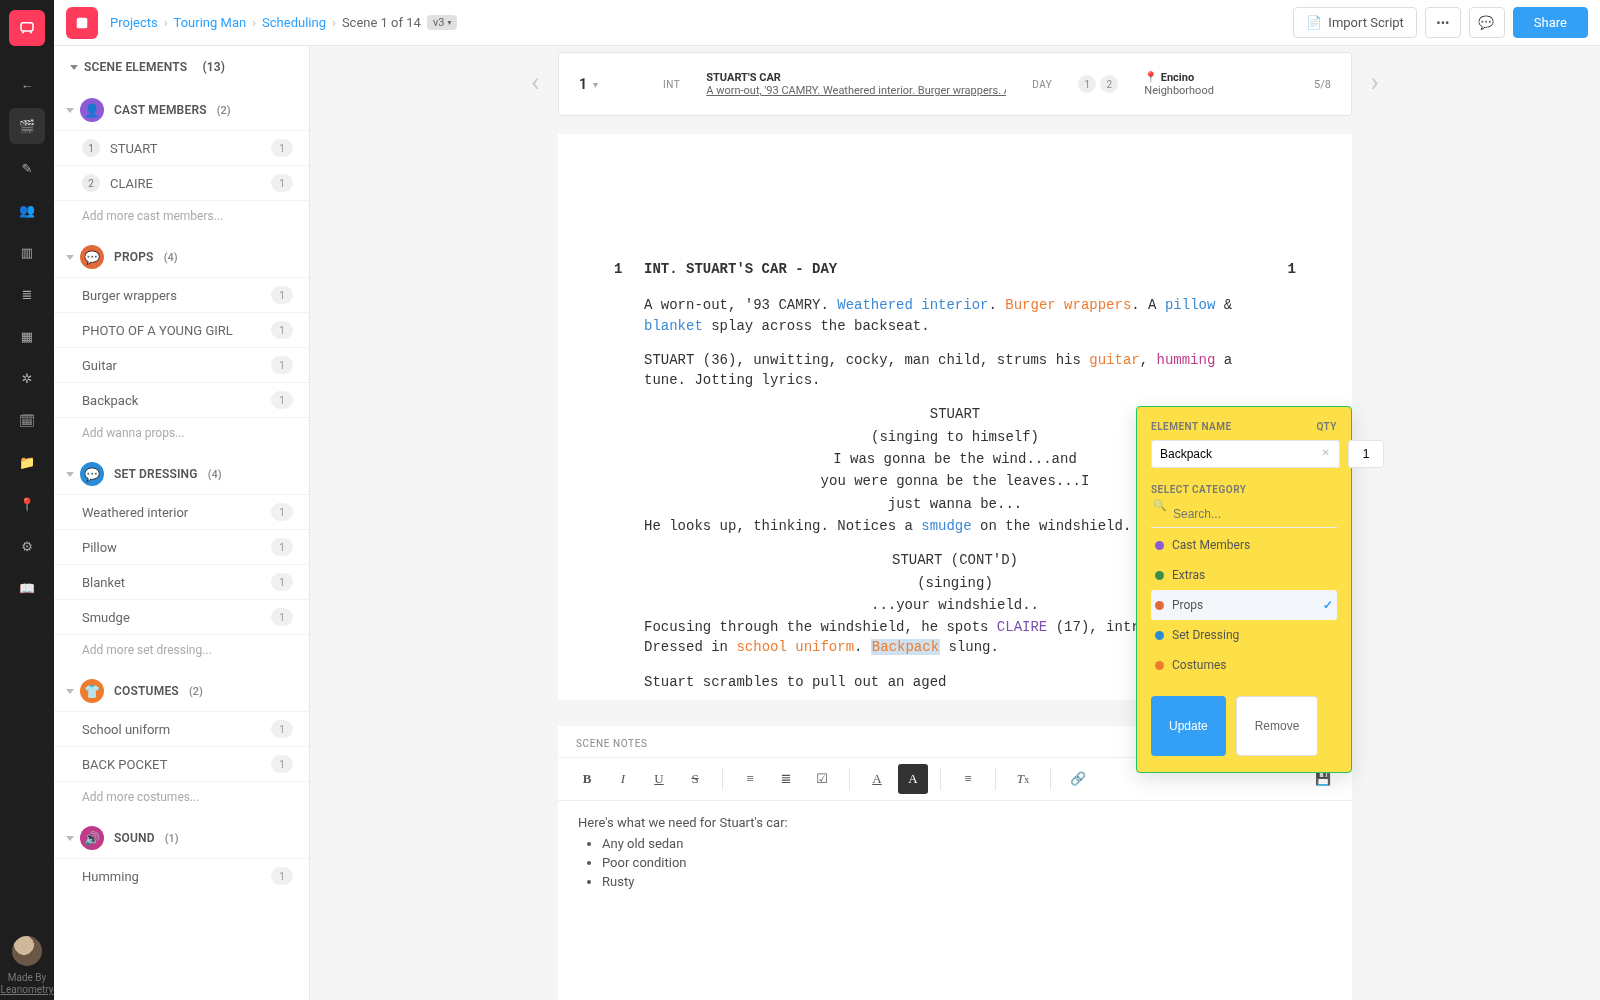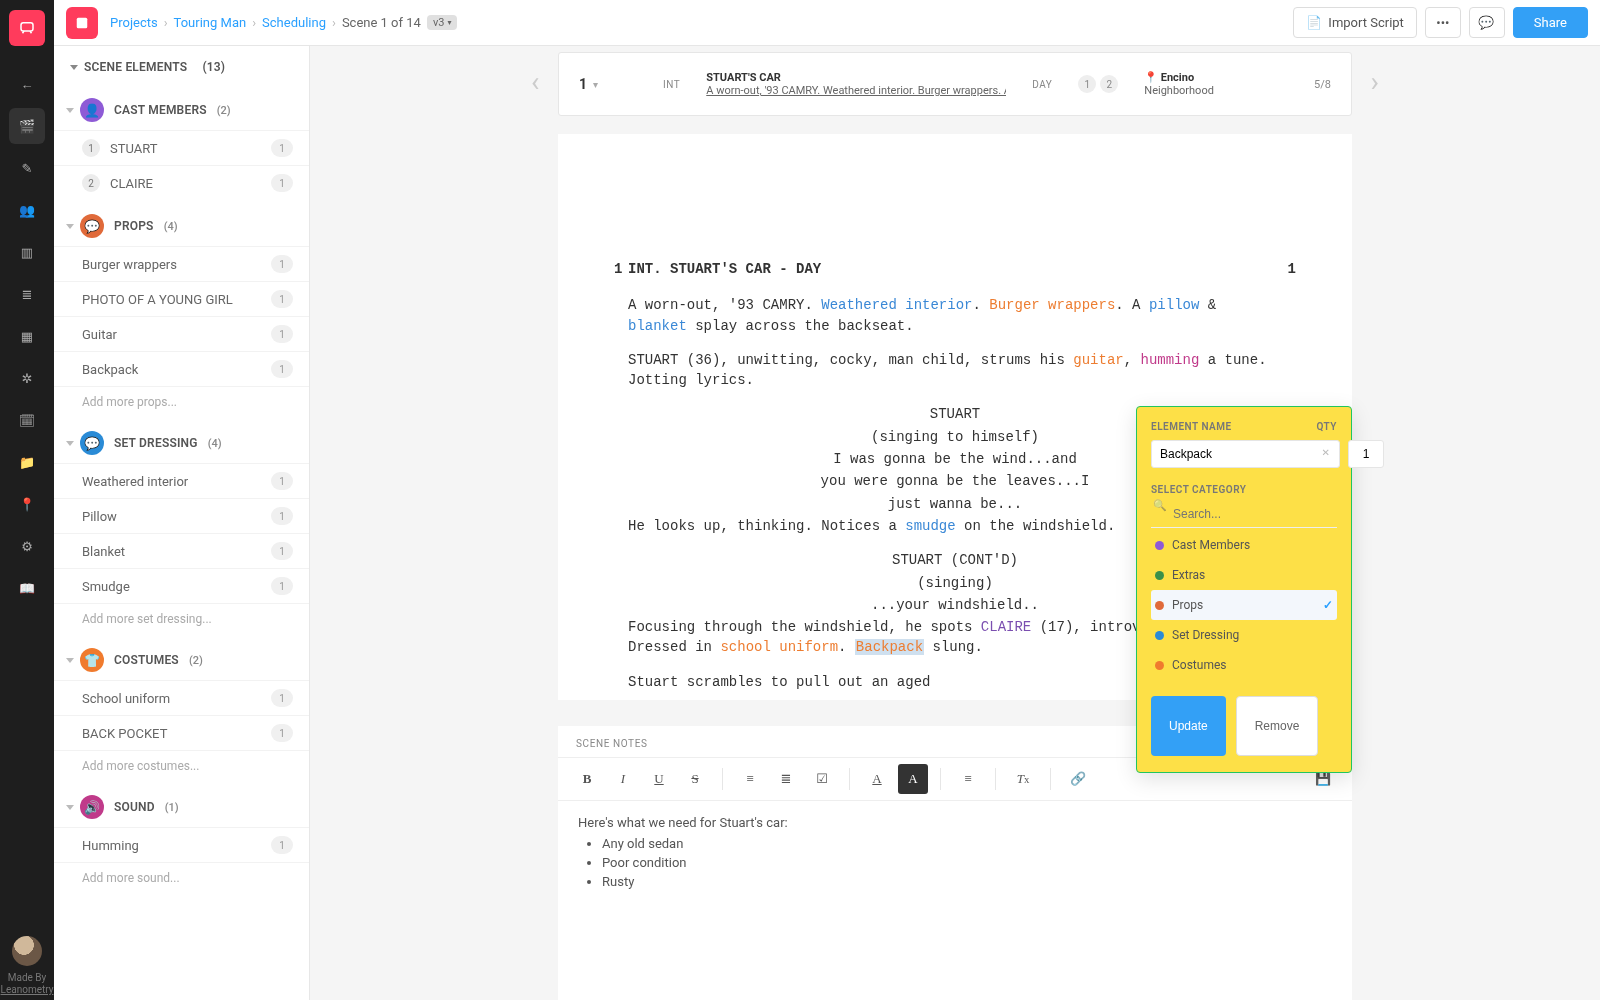--- a/index.html
+++ b/index.html
@@ -57,21 +57,21 @@
 .strip .day { font-size:10px; color:#888; letter-spacing:.5px;}
 .strip .pill { min-width:18px; height:18px; border-radius:9px; background:#eee; color:#888; font-size:10px; display:flex; align-items:center; justify-content:center;}
 .strip .loc { font-size:11px; color:#666;}
 .strip .loc .city{font-weight:700;color:#333;}
 .strip .len { font-size:11px; color:#888; margin-left:auto;}
 
 .script { position:absolute; left:248px; right:248px; top:88px; bottom:300px; background:#fff; overflow:hidden; font-family:"Courier New",monospace; font-size:14px; line-height:1.45; color:#333; padding:70px 70px 20px;}
 .script .sn-l{position:absolute;left:56px;top:125px;font-weight:700;}
 .script .sn-r{position:absolute;right:56px;top:125px;font-weight:700;}
 .script .slugline{font-weight:700;margin-bottom:16px;margin-top:55px;}
-.script p{margin:0 0 14px;}
+.script p{margin:0 16px 14px;}
 .script .char{font-weight:400;text-align:center;}
 .script .dir{padding:0 100px;}
 .hl-orange{color:#ed7d31;}.hl-blue{color:#3a88d6;}.hl-pink{color:#c03a8a;}.hl-purple{color:#7b4fb0;}
 .sel{background:#cfe0ef;padding:0 1px;}
 
 .notes { position:absolute; left:248px; right:248px; bottom:0; height:274px; background:#fff;}
 .notes .ttl{font-size:10px; letter-spacing:.6px; color:#888; padding:12px 18px 8px;}
 .toolbar { border-top:1px solid #eee; border-bottom:1px solid #eee; height:44px; display:flex; align-items:center; gap:6px; padding:0 14px; color:#555;}
 .toolbar .tb{width:30px;height:30px;display:flex;align-items:center;justify-content:center;border-radius:3px;cursor:pointer;font-family:Georgia,serif;}
 .toolbar .tsep{width:1px;height:22px;background:#e6e6e6;margin:0 6px;}
@@ -181,20 +181,21 @@
           <span>STUART</span>
           <span class="spacer"></span>
           <span class="badge-end">1</span>
         </div>
         <div class="row">
           <span class="badge-start">2</span>
           <span>CLAIRE</span>
           <span class="spacer"></span>
           <span class="badge-end">1</span>
         </div>
+        <div class="row add">Add more cast members...</div>
       </div>
       <div class="section">
         <div class="section-h">
           <span class="chevron"></span>
           <span class="circ" style="background:#e06a3a">💬</span>
           <span class="label">PROPS</span> 
           <span class="count">(4)</span>
         </div>
         <div class="row">
           <span>Burger wrappers</span>
@@ -209,21 +210,21 @@
         <div class="row">
           <span>Guitar</span>
           <span class="spacer"></span>
           <span class="badge-end">1</span>
         </div>
         <div class="row">
           <span>Backpack</span>
           <span class="spacer"></span>
           <span class="badge-end">1</span>
         </div>
-        <div class="row add">Add more props...</div>
+        <div class="row add">Add wanna props...</div>
       </div>
       <div class="section">
         <div class="section-h">
           <span class="chevron"></span>
           <span class="circ" style="background:#2a8bd6">💬</span>
           <span class="label">SET DRESSING</span> 
           <span class="count">(4)</span>
         </div>
         <div class="row">
           <span>Weathered interior</span>
@@ -271,21 +272,20 @@
           <span class="chevron"></span>
           <span class="circ" style="background:#c03a8a">🔊</span>
           <span class="label">SOUND</span> 
           <span class="count">(1)</span>
         </div>
         <div class="row">
           <span>Humming</span>
           <span class="spacer"></span>
           <span class="badge-end">1</span>
         </div>
-        <div class="row add">Add more sound...</div>
       </div>
     </div>
 </div>
 
 <div class="main">
   <div class="strip">
     <div class="arrowL">‹</div>
     <div class="arrowR">›</div>
     <div style="display:flex;align-items:center;gap:6px;">
       <span class="scene-no">1</span>

